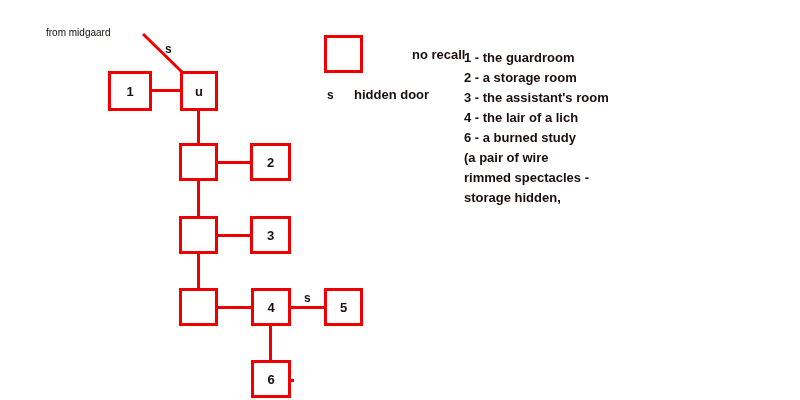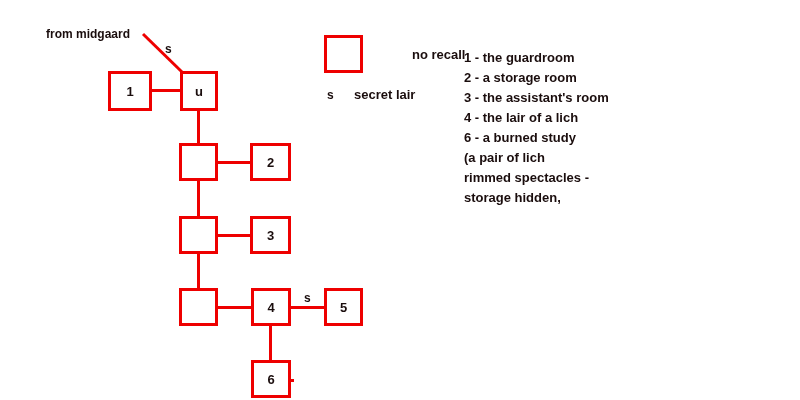--- a/index.html
+++ b/index.html
@@ -52,22 +52,22 @@
   }
   .connector-diag {
     position: absolute;
     overflow: visible;
   }
 
   
   .map-label {
     position: absolute;
     font-family: "Liberation Sans", sans-serif;
-    font-size: 12px;
-    font-weight: bold;
+    font-size: 10px;
+    font-weight: normal;
     color: #1a0d0d;
     white-space: nowrap;
     line-height: 1;
   }
   .secret-marker {
     position: absolute;
     font-family: "Liberation Sans", sans-serif;
     font-size: 12px;
     font-weight: bold;
     color: #1a0d0d;
@@ -177,25 +177,25 @@
 
   <div class="artifact-dot" style="left:291px; top:379px;"></div>
 
 </div>
 
 <div>
   <div class="legend-swatch" style="left:324px; top:35px; width:39px; height:38px;"></div>
   <div class="legend-text" style="left:368px; top:48px;padding-left:44px;">no recall</div>
 
   <div class="legend-key" style="left:327px; top:89px;">s</div>
-  <div class="legend-text" style="left:354px; top:88px;">secret lair</div>
+  <div class="legend-text" style="left:354px; top:88px;">hidden door</div>
 </div>
 
 <div id="room-key-list">
   <div class="key-line">1 - the guardroom</div>
   <div class="key-line">2 - a storage room</div>
   <div class="key-line">3 - the assistant's room</div>
   <div class="key-line">4 - the lair of a lich</div>
   <div class="key-line">6 - a burned study</div>
-  <div class="key-line">(a pair of lich</div>
+  <div class="key-line">(a pair of wire</div>
   <div class="key-line">rimmed spectacles -</div>
   <div class="key-line">storage hidden,</div>
 </div>
 
 </body></html>

